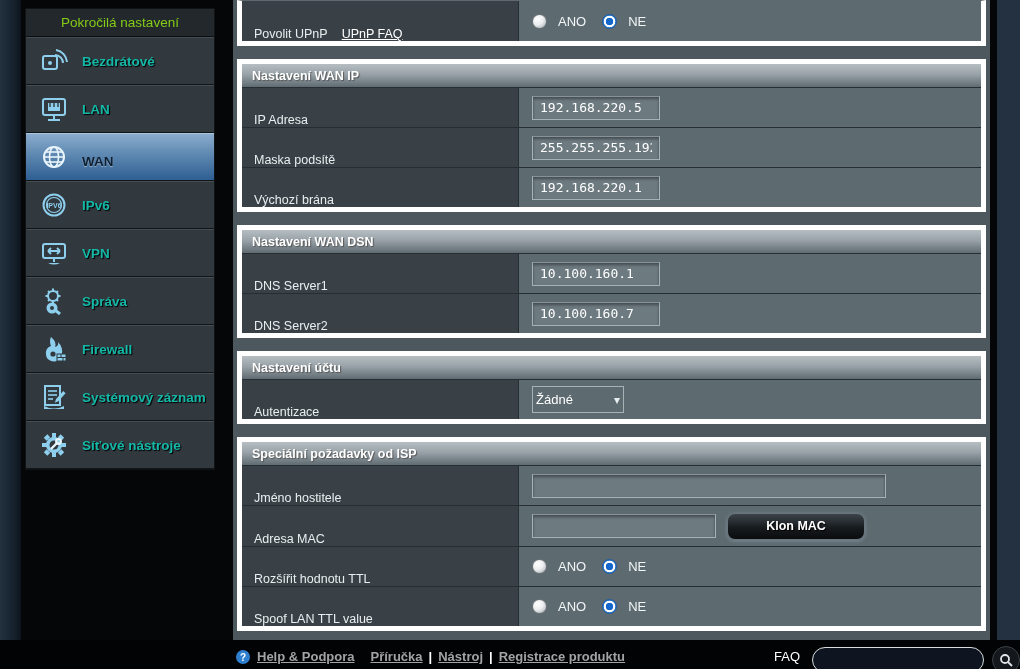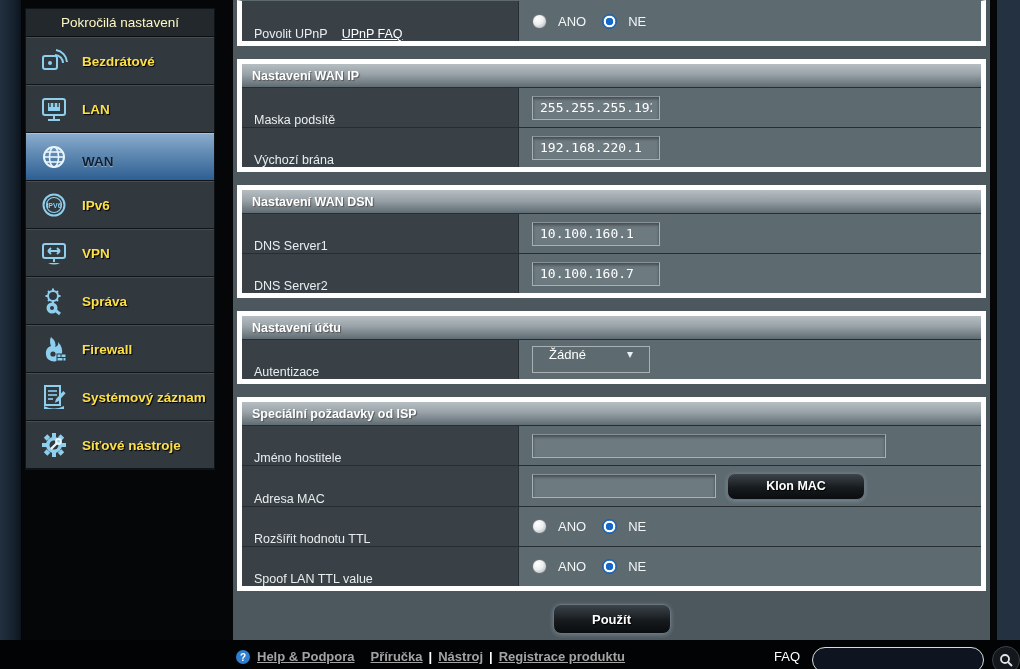--- a/index.html
+++ b/index.html
@@ -8,27 +8,27 @@
     background:#050608;
     font-family:"Liberation Sans",sans-serif;
   }
   .edge-left{position:absolute;left:0;top:0;width:21px;height:669px;
     background:linear-gradient(90deg,#22303f,#15202c 70%,#0c141d);}
   .edge-right{position:absolute;right:0;top:0;width:23px;height:669px;
     background:#233140;}
 
   
   .sidebar{position:absolute;left:25px;top:8px;width:188px;border:1px solid #101316;}
-  .sidebar-header{height:27px;background:#23282d;color:#fef9c3;font-size:13.5px;
+  .sidebar-header{height:27px;background:#23282d;color:#84cc16;font-size:13.5px;
     display:flex;align-items:center;justify-content:center;border-bottom:1px solid #0c0e10;}
   .nav-item{height:46px;background:#31383e;display:flex;align-items:center;gap:13px;
     padding-left:13px;border-top:1px solid #454d54;border-bottom:1px solid #121518;cursor:pointer;}
   .nav-item.selected{background:linear-gradient(180deg,#8aaccd 0%,#5e88b1 45%,#2e5f93 100%);
     border-top-color:#a9c4dd;}
-  .nav-label{color:#fde047;font-weight:bold;font-size:13.5px;text-shadow:1px 1px 1px #000;}
+  .nav-label{color:#14b8a6;font-weight:bold;font-size:13.5px;text-shadow:1px 1px 1px #000;}
   .nav-item.selected .nav-label{color:#0e2033;text-shadow:0 1px 1px rgba(255,255,255,.45);margin-top:8px;}
   .nav-icon{width:30px;height:30px;flex:0 0 30px;}
 
   
   .main{position:absolute;left:233px;top:0;width:757px;height:640px;background:#4d585e;}
   .tbl{margin:0 4px 13px 4px;border:5px solid #ffffff;}
   .tbl.first{border-top:1px solid #5d696f;margin-bottom:13px;}
   .sec-header{height:23px;background:linear-gradient(180deg,#b6bec2 0%,#98a2a8 45%,#5f6b72 100%);
     display:flex;align-items:center;padding-left:10px;color:#fff;font-weight:bold;font-size:12.5px;
     text-shadow:1px 1px 1px #555;border-bottom:1px solid #272e33;}
@@ -41,22 +41,22 @@
   .faq-link{color:#fff;text-decoration:underline;font-size:12.5px;cursor:pointer;}
 
   .txt{height:22px;background:#6d7a80;border:1px solid #a7b2b7;border-top-color:#879298;
     box-shadow:inset 0 2px 3px rgba(0,0,0,.38);color:#fff;
     font-family:"DejaVu Sans Mono",monospace;font-size:13px;padding:0 7px;outline:none;}
   .txt.ip{width:112px;}
   .txt.host{width:338px;}
   .txt.mac{width:168px;}
 
   .fake-select{width:84px;height:25px;background:#5d6a70;border:1px solid #a7b2b7;color:#fff;
-    font-size:13px;display:flex;align-items:flex-start;justify-content:space-between;
-    padding:0 16px;cursor:pointer;}
+    font-size:13px;display:flex;align-items:center;justify-content:space-between;
+    padding:0 3px;cursor:pointer;}
   .chevron{color:#e9eef0;font-size:12px;}
   .chevron::after{content:"▾";}
 
   .radio-group{display:flex;align-items:center;gap:16px;}
   .radio-opt{display:flex;align-items:center;gap:11px;cursor:pointer;}
   .radio{width:13px;height:13px;border-radius:50%;}
   .radio.off{background:radial-gradient(circle at 35% 30%,#ffffff 0%,#eceeef 45%,#a2a9ae 100%);
     border:1px solid #6b7378;}
   .radio.on{background:radial-gradient(circle,#1467cb 0%,#1467cb 38%,#ffffff 44%,#ffffff 60%,#2e7ed5 66%,#2e7ed5 100%);
     border:1px solid #1d5da6;}
@@ -234,20 +234,26 @@
             <span class="radio-label">NE</span>
           </span>
         </div>
       </div>
     </div>
   </div>
 
   <div class="tbl">
     <div class="sec-header">Nastavení WAN IP</div>
     <div class="row">
+      <div class="cell-label">IP Adresa</div>
+      <div class="cell-value">
+        <input class="txt ip" type="text" value="192.168.220.5" style="">
+      </div>
+    </div>
+    <div class="row">
       <div class="cell-label">Maska podsítě</div>
       <div class="cell-value">
         <input class="txt ip" type="text" value="255.255.255.192" style="">
       </div>
     </div>
     <div class="row">
       <div class="cell-label">Výchozí brána</div>
       <div class="cell-value">
         <input class="txt ip" type="text" value="192.168.220.1" style="">
       </div>

